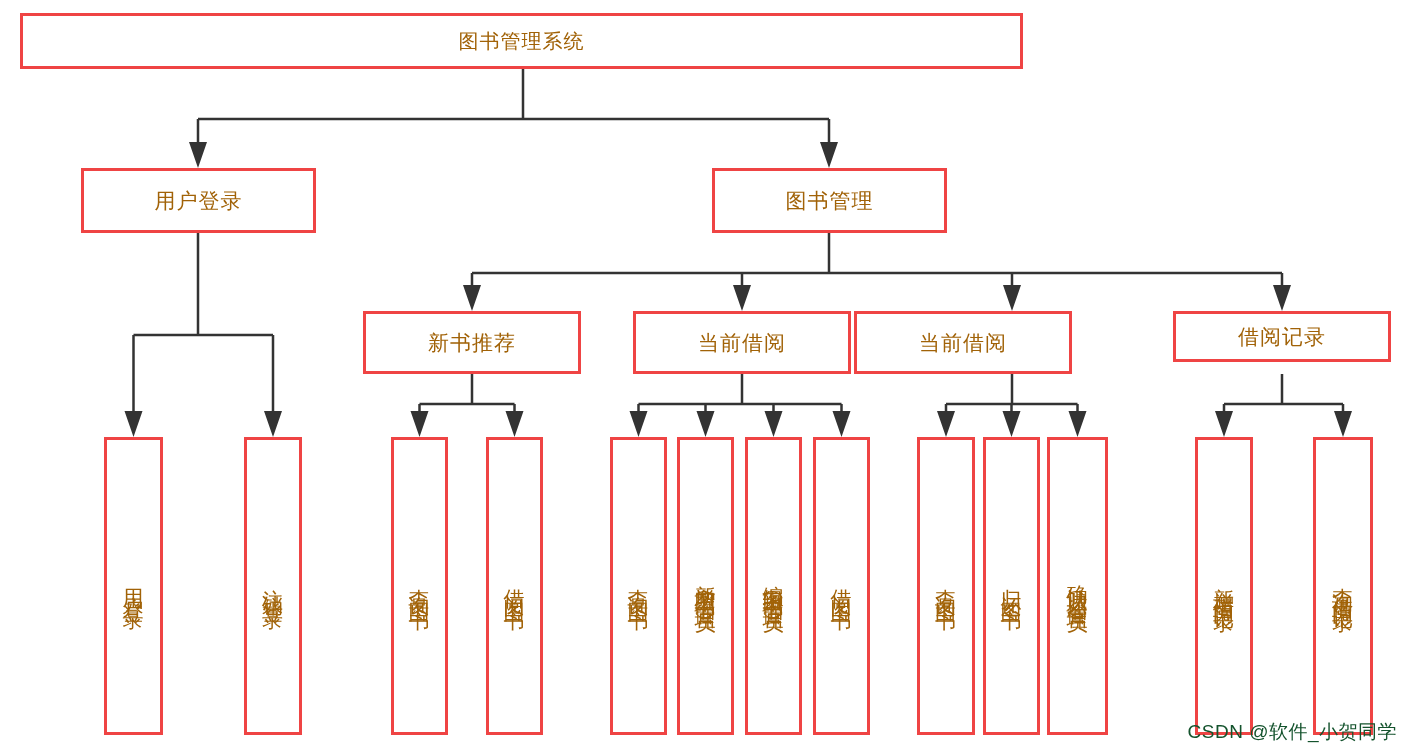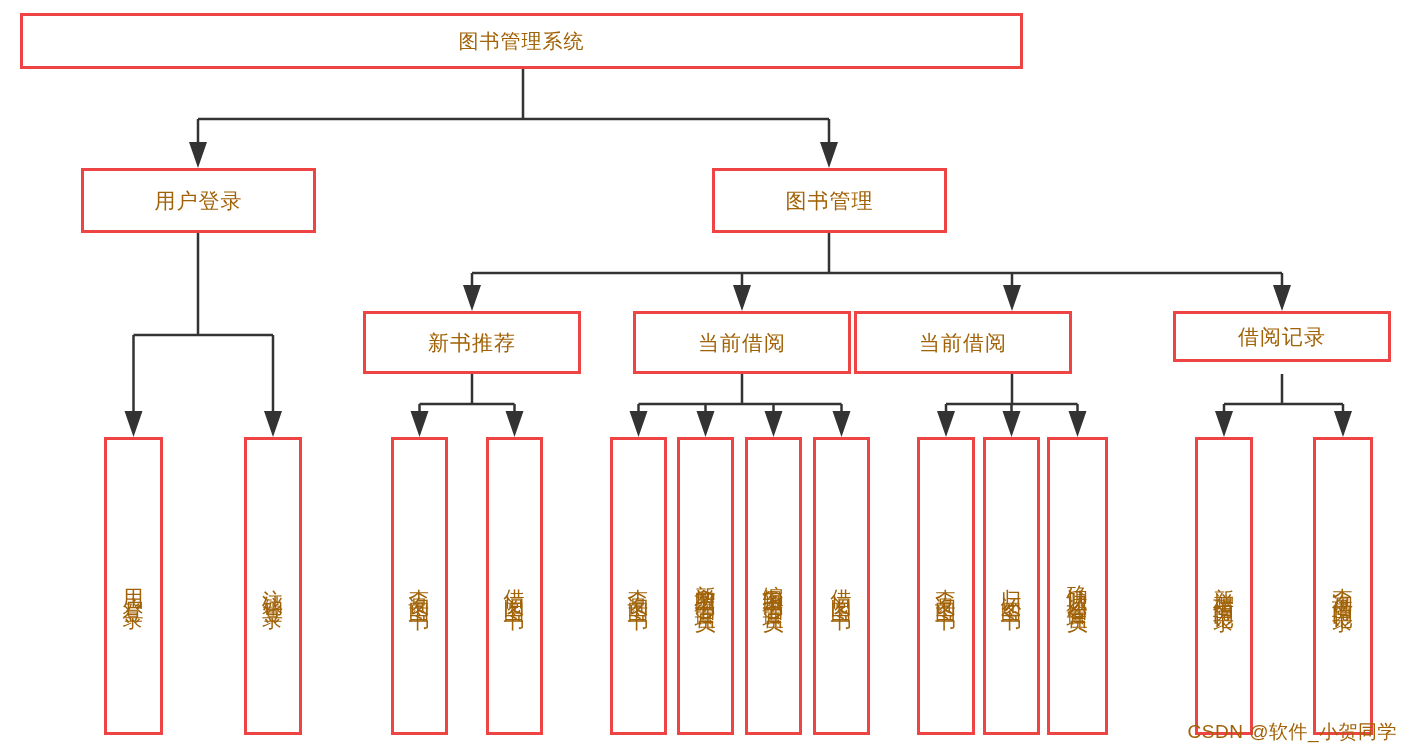--- a/index.html
+++ b/index.html
@@ -48,21 +48,21 @@
     font-size: 21px;
     letter-spacing: 7px;
     line-height: 1;
     white-space: nowrap;
   }
   .watermark {
     position: absolute;
     right: 8px;
     bottom: 2px;
     font-size: 19px;
-    color: #a16207;
+    color: #14532d;
     letter-spacing: 0.5px;
     z-index: 3;
     white-space: nowrap;
   }
 </style>
 </head>
 <body>
 
 <div class="stage">
 

